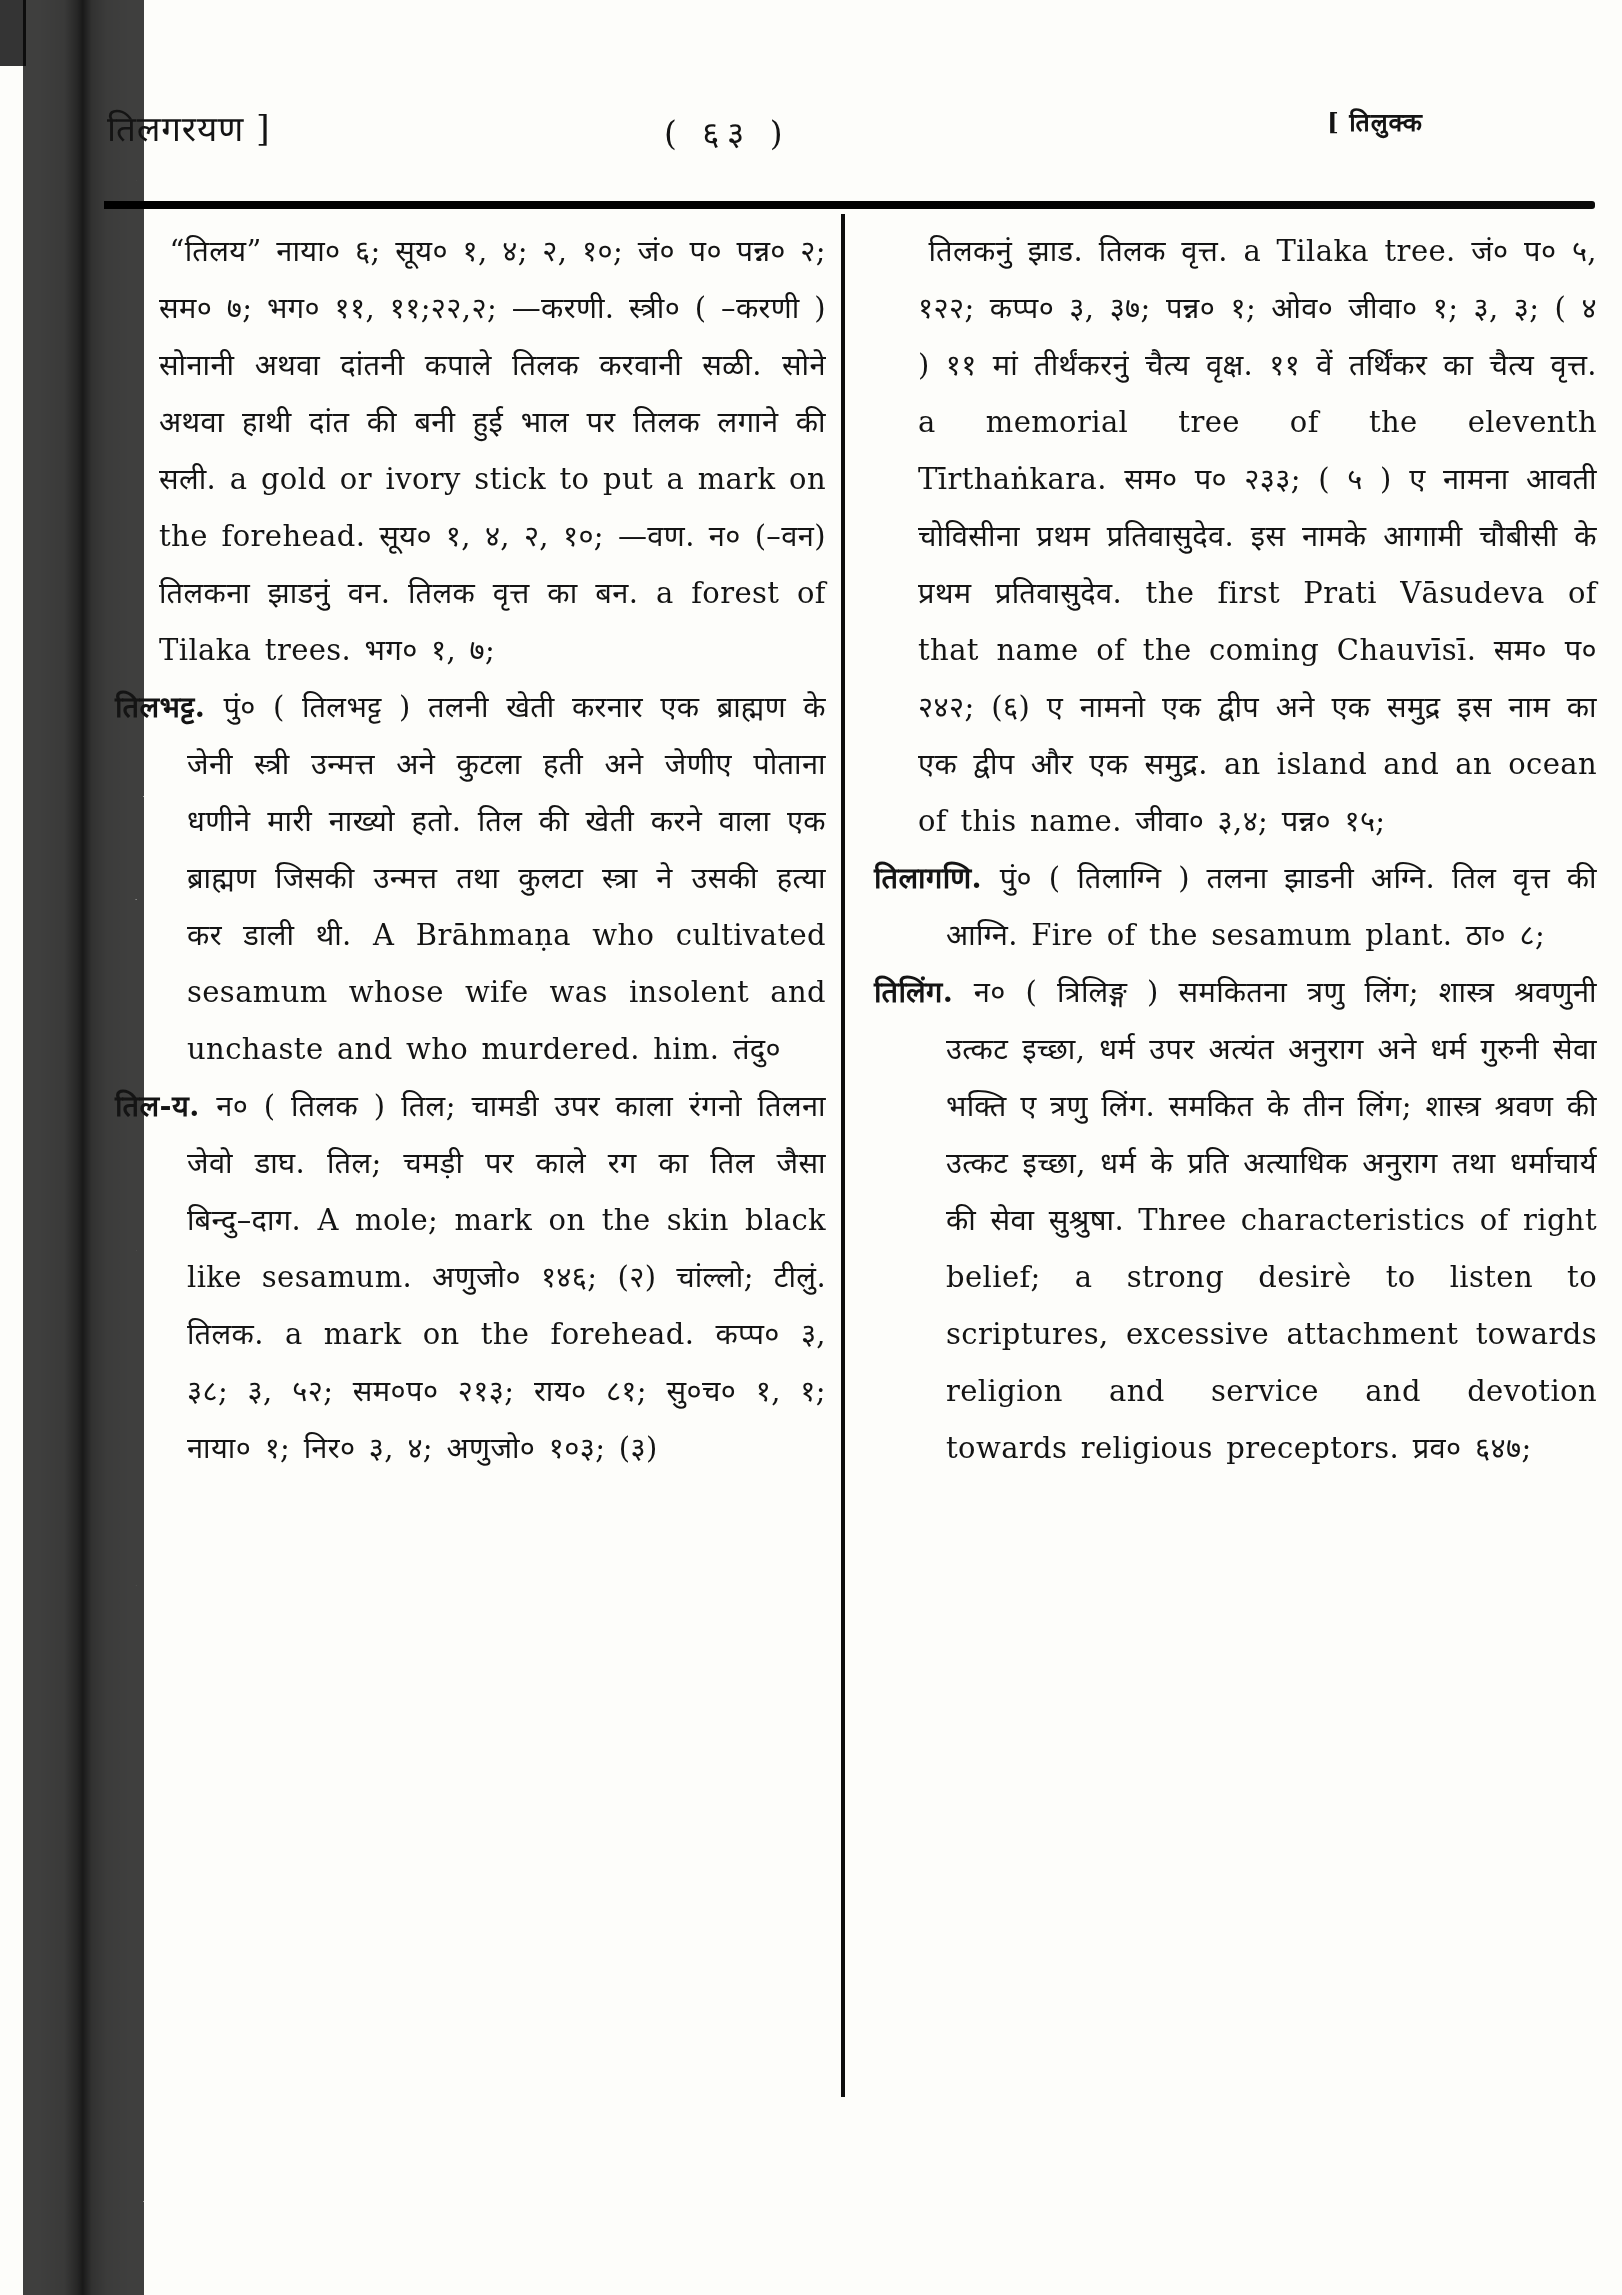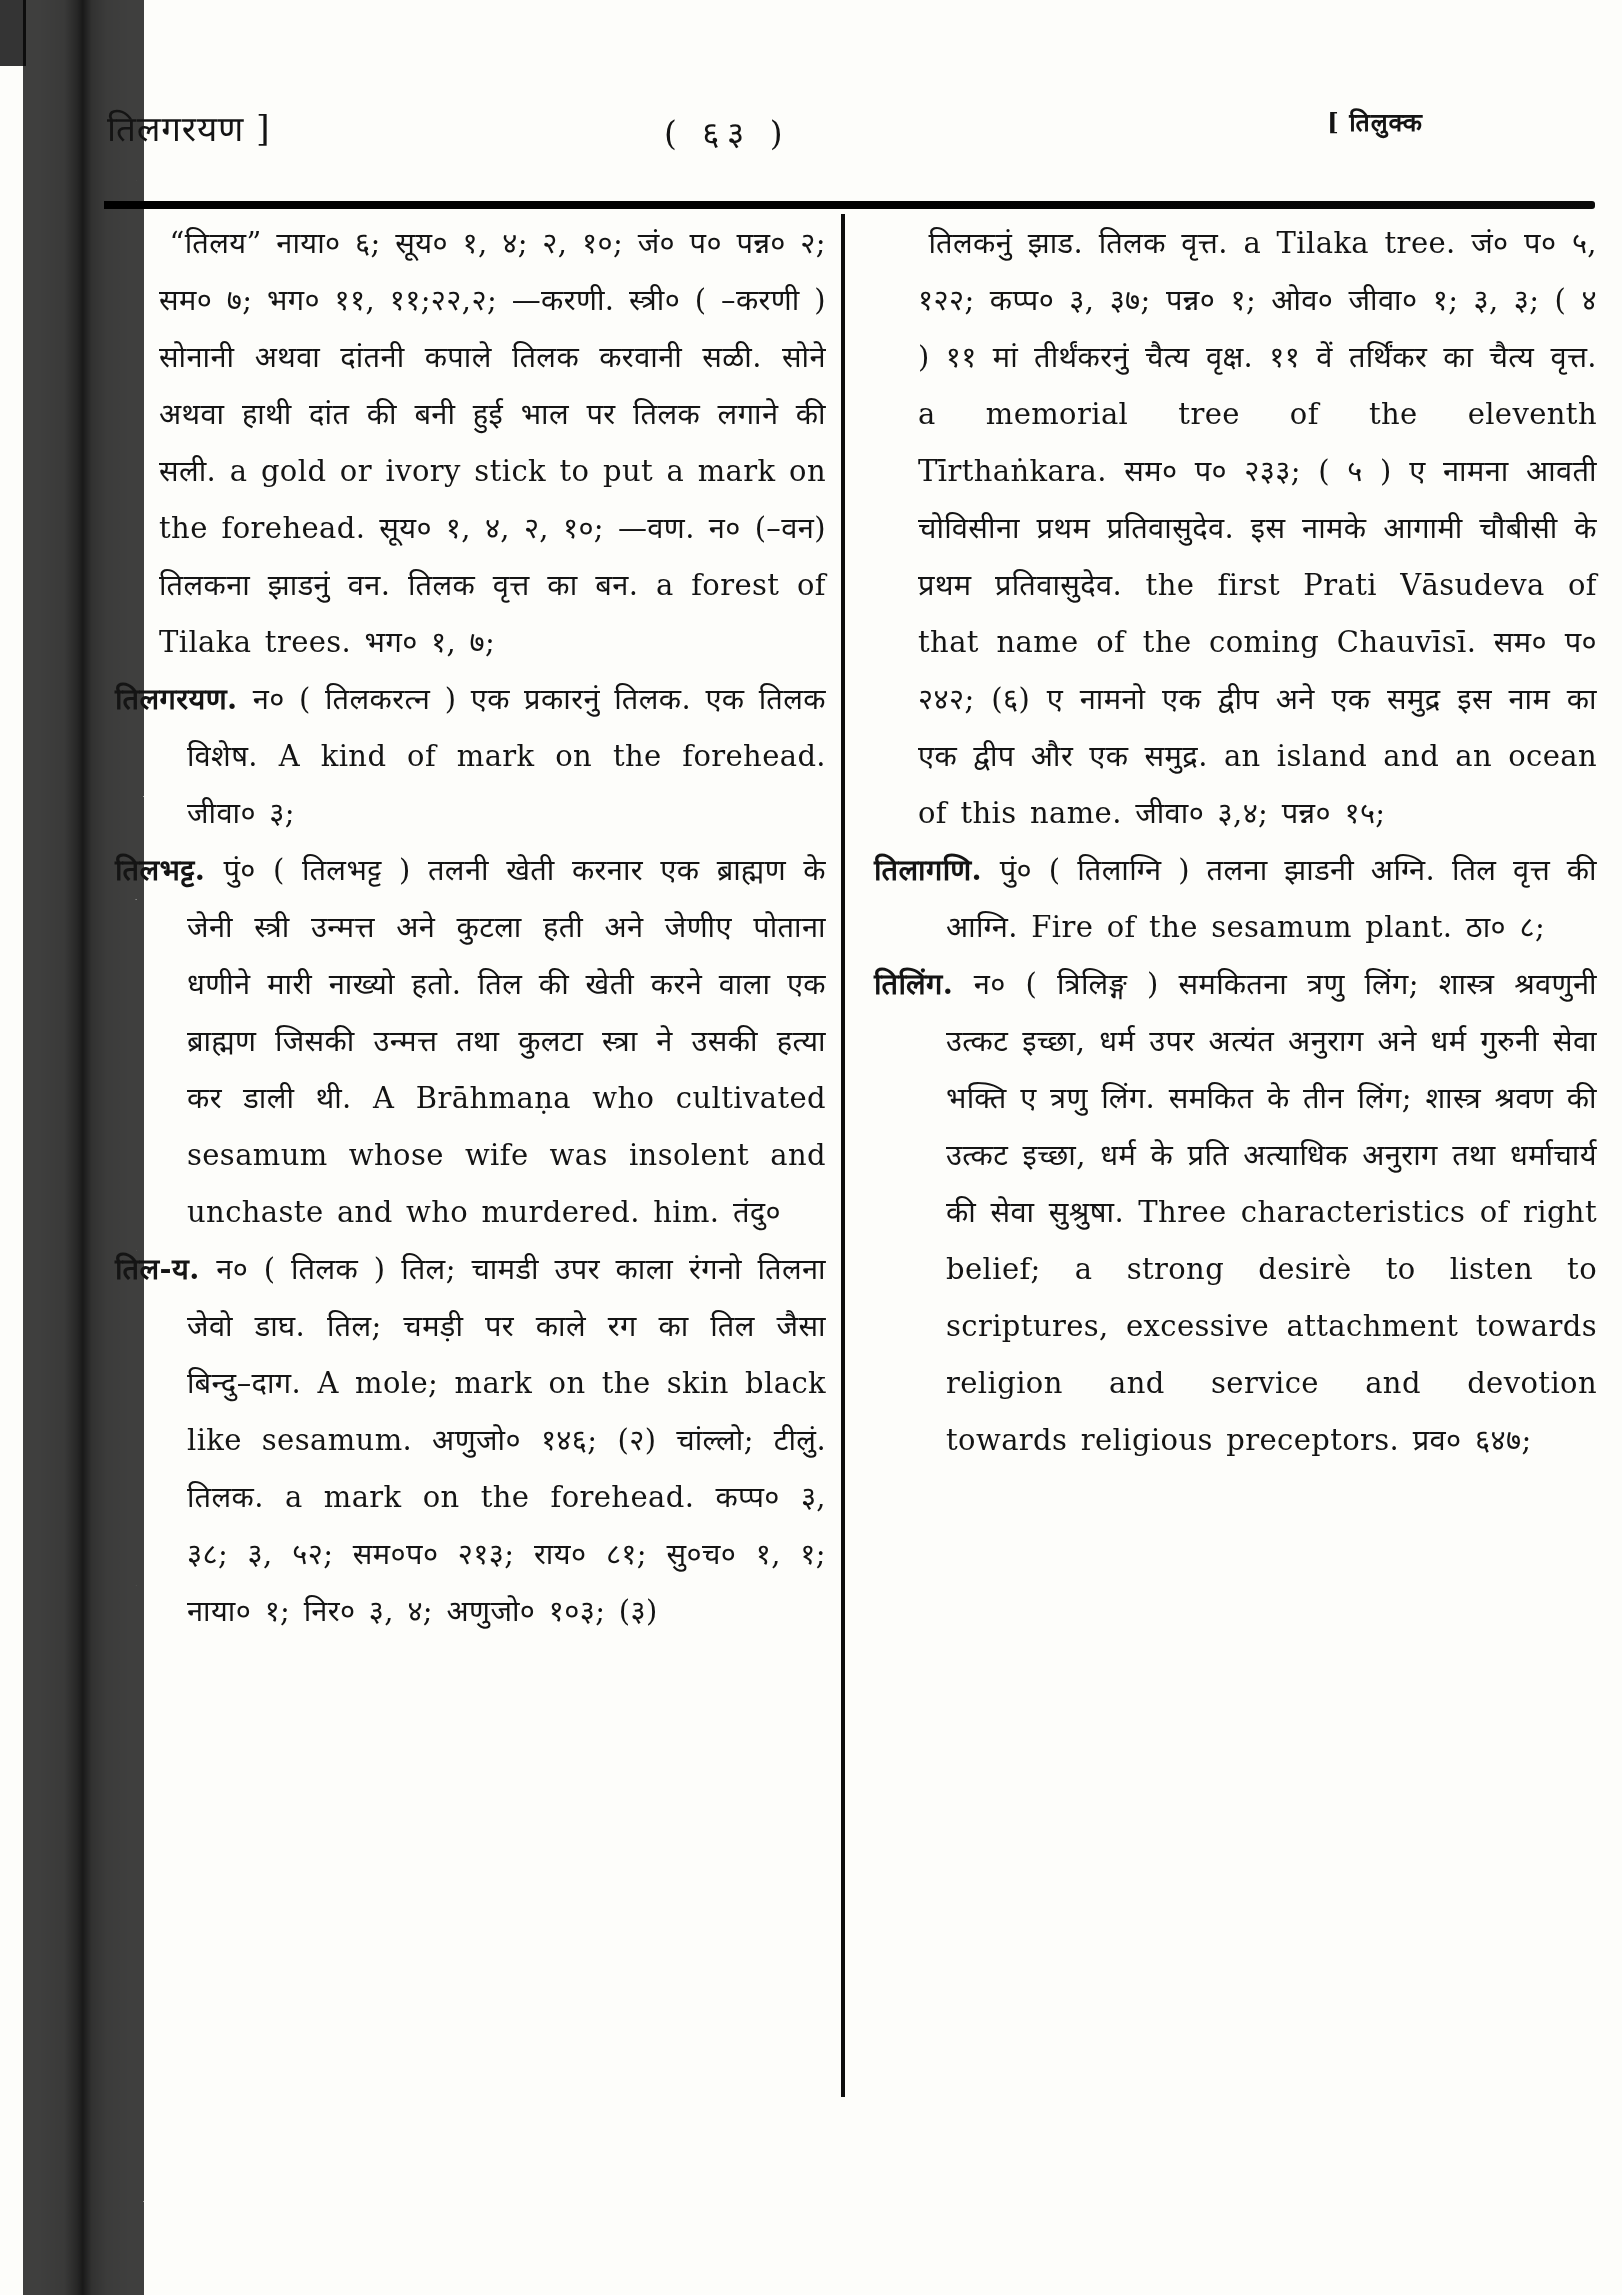--- a/index.html
+++ b/index.html
@@ -46,21 +46,21 @@
     position:absolute;left:104px;top:201px;width:1491px;height:7.5px;
     background:linear-gradient(to right,#000 0%,#000 55%,#0a0a0a 100%);
     border-radius:0 3px 3px 0;
   }
   .col-divider{
     position:absolute;left:841px;top:214px;width:3.8px;height:1883px;
     background:#0d0d0d;
   }
   
   .col{
-    position:absolute;top:215px;
+    position:absolute;top:223px;
     font-size:29px;line-height:57px;
     letter-spacing:0.4px;word-spacing:3.8px;
     text-align:justify;
   }
   .col-left{left:115px;width:711px;}
   .col-right{left:874px;width:723px;}
   .entry{margin:0;}
   .entry.hanging{padding-left:72px;text-indent:-72px;}
   .entry.cont{padding-left:44px;text-indent:10.6px;}
   .hw{font-weight:bold;}
@@ -87,21 +87,20 @@
 
   <div class="hdr-left">तिलगरयण ]</div>
   <div class="hdr-center">( ६३ )</div>
   <div class="hdr-right">[ तिलुक्क</div>
   <div class="hdr-rule"></div>
 
   <div class="col-divider"></div>
 
   <div class="col col-left">
       <div class="entry cont">“तिलय” नाया० ६; सूय० १, ४; २, १०; जं० प० पन्न० २; सम० ७; भग० ११, ११;२२,२; —करणी. स्त्री० ( –करणी ) सोनानी अथवा दांतनी कपाले तिलक करवानी सळी. सोने अथवा हाथी दांत की बनी हुई भाल पर तिलक लगाने की सली.  a gold or ivory stick to put a mark on the forehead. सूय० १, ४, २, १०; —वण. न० (–वन) तिलकना झाडनुं वन. तिलक वृत्त का बन. a forest of Tilaka trees. भग० १, ७;</div>
-      <div class="entry hanging"><span class="hw">तिलगरयण. </span>न० ( तिलकरत्न ) एक प्रकारनुं तिलक. एक तिलक विशेष. A kind of mark on the forehead. जीवा० ३;</div>
       <div class="entry hanging"><span class="hw">तिलभट्ट. </span>पुं० ( तिलभट्ट ) तलनी खेती करनार एक ब्राह्मण के जेनी स्त्री उन्मत्त अने कुटला हती अने जेणीए पोताना धणीने मारी नाख्यो हतो. तिल की खेती करने वाला एक ब्राह्मण जिसकी उन्मत्त तथा कुलटा स्त्रा ने उसकी हत्या कर डाली थी.  A Brāhmaṇa who cultivated sesamum whose wife was insolent and unchaste and who murdered. him. तंदु०</div>
       <div class="entry hanging"><span class="hw">तिल-य. </span>न० ( तिलक ) तिल; चामडी उपर काला रंगनो तिलना जेवो डाघ. तिल; चमड़ी पर काले रग का तिल जैसा बिन्दु–दाग.  A mole; mark on the skin black like sesamum. अणुजो० १४६; (२) चांल्लो; टीलुं. तिलक. a mark on the forehead. कप्प० ३, ३८; ३, ५२; सम०प० २१३; राय० ८१; सु०च० १, १; नाया० १; निर० ३, ४; अणुजो० १०३; (३)</div>
     </div>
   <div class="col col-right">
       <div class="entry cont">तिलकनुं झाड. तिलक वृत्त. a Tilaka tree. जं० प० ५, १२२; कप्प० ३, ३७; पन्न० १; ओव० जीवा० १; ३, ३; ( ४ ) ११ मां तीर्थंकरनुं चैत्य वृक्ष. ११ वें तर्थिंकर का चैत्य वृत्त. a memorial tree of the eleventh Tīrthaṅkara. सम० प० २३३; ( ५ ) ए नामना आवती चोविसीना प्रथम प्रतिवासुदेव. इस नामके आगामी चौबीसी के प्रथम प्रतिवासुदेव. the first Prati Vāsudeva of that name of the coming Chauvīsī. सम० प० २४२; (६) ए नामनो एक द्वीप अने एक समुद्र इस नाम का एक द्वीप और एक समुद्र. an island and an ocean of this name. जीवा० ३,४; पन्न० १५;</div>
       <div class="entry hanging"><span class="hw">तिलागणि. </span>पुं० ( तिलाग्नि ) तलना झाडनी अग्नि. तिल वृत्त की आग्नि. Fire of the sesamum plant. ठा० ८;</div>
       <div class="entry hanging"><span class="hw">तिलिंग. </span>न० ( त्रिलिङ्ग ) समकितना त्रणु लिंग; शास्त्र श्रवणुनी उत्कट इच्छा, धर्म उपर अत्यंत अनुराग अने धर्म गुरुनी सेवा भक्ति ए त्रणु लिंग. समकित के तीन लिंग; शास्त्र श्रवण की उत्कट इच्छा, धर्म के प्रति अत्याधिक अनुराग तथा धर्माचार्य की सेवा सुश्रुषा.  Three characteristics of right belief; a strong desirè to listen to scriptures, excessive attachment towards religion and service and devotion towards religious preceptors. प्रव० ६४७;</div>
     </div>
 
 </div>

